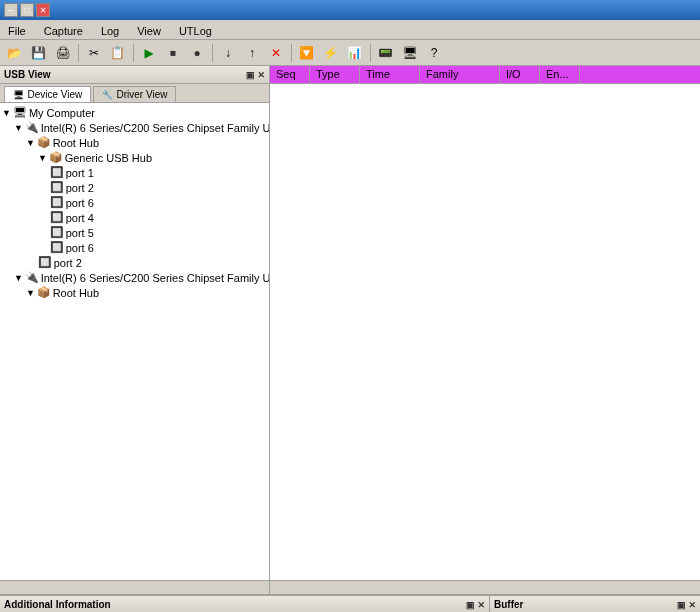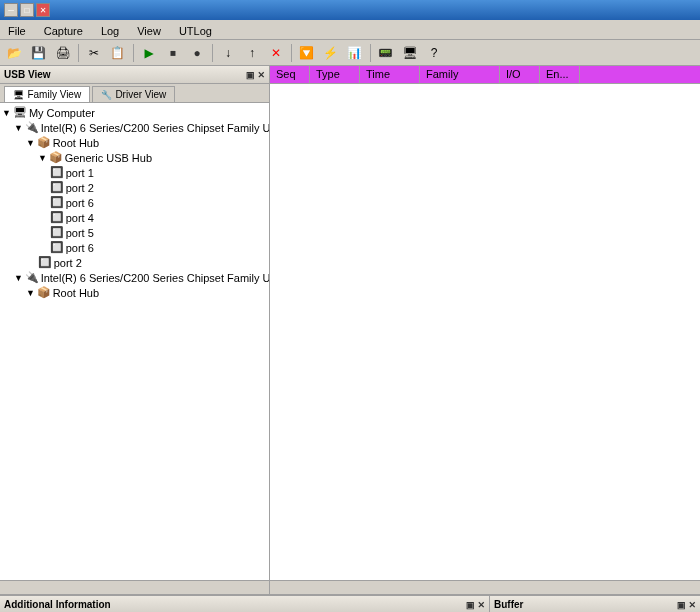--- a/index.html
+++ b/index.html
@@ -117,21 +117,21 @@
     <div class="panel-title-bar">
       <span>USB View</span>
       <div class="panel-title-ctrl">
         <span class="float-btn">▣</span>
         <span class="float-btn">✕</span>
       </div>
     </div>
     <div class="tab-bar">
       <div class="tab active">
         <span class="tab-icon">🖥</span>
-        <span>Family View</span>
+        <span>Device View</span>
       </div>
       <div class="tab">
         <span class="tab-icon">🔧</span>
         <span>Driver View</span>
       </div>
     </div>
     <div class="tree-area">
       <div class="tree-item">
         <span style="font-size:9px;">▼</span>
         <span>🖥</span>

